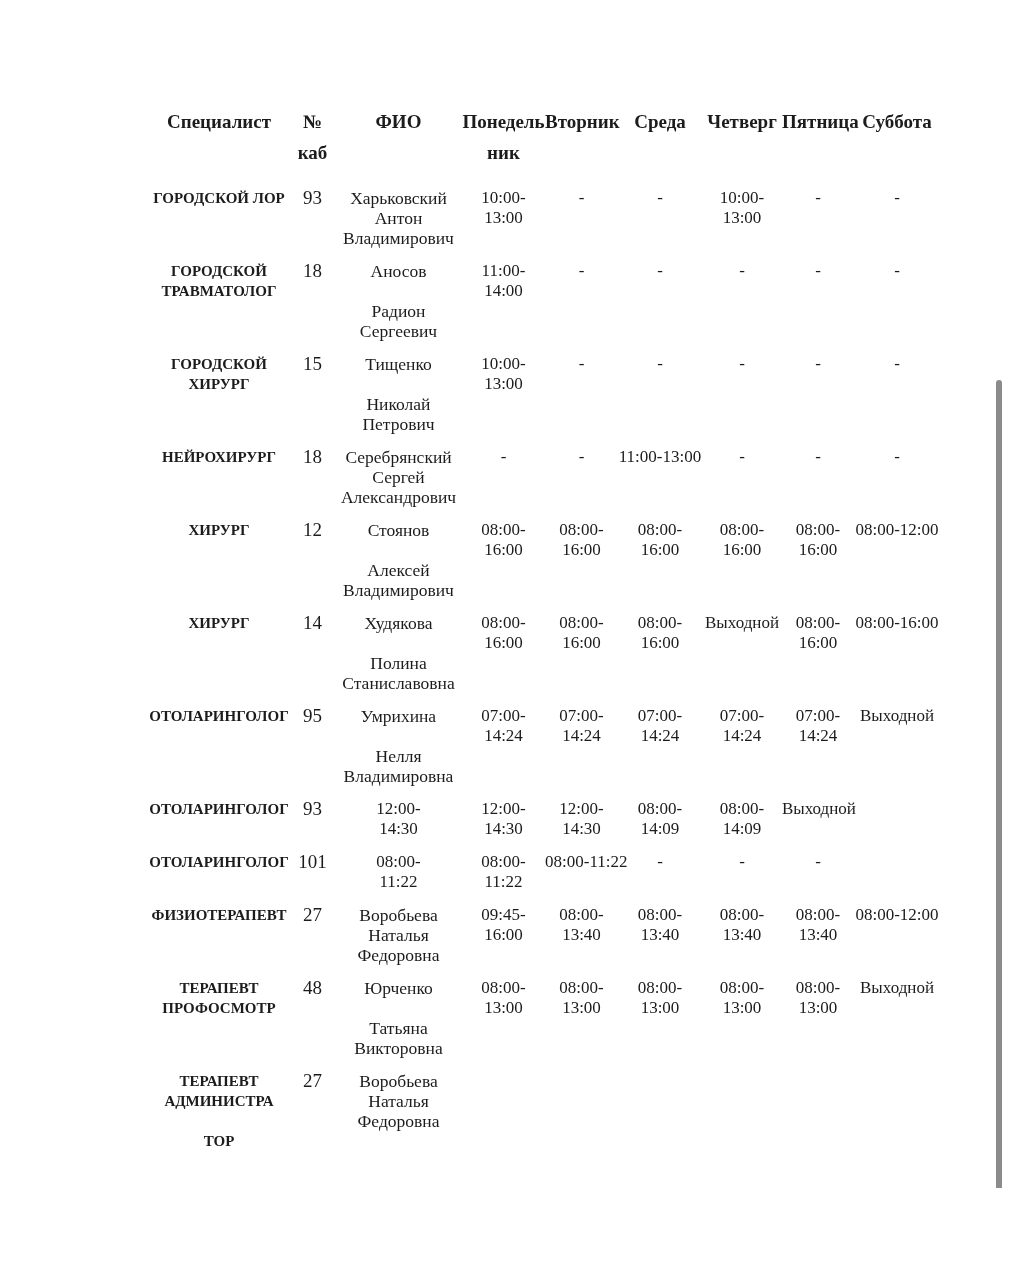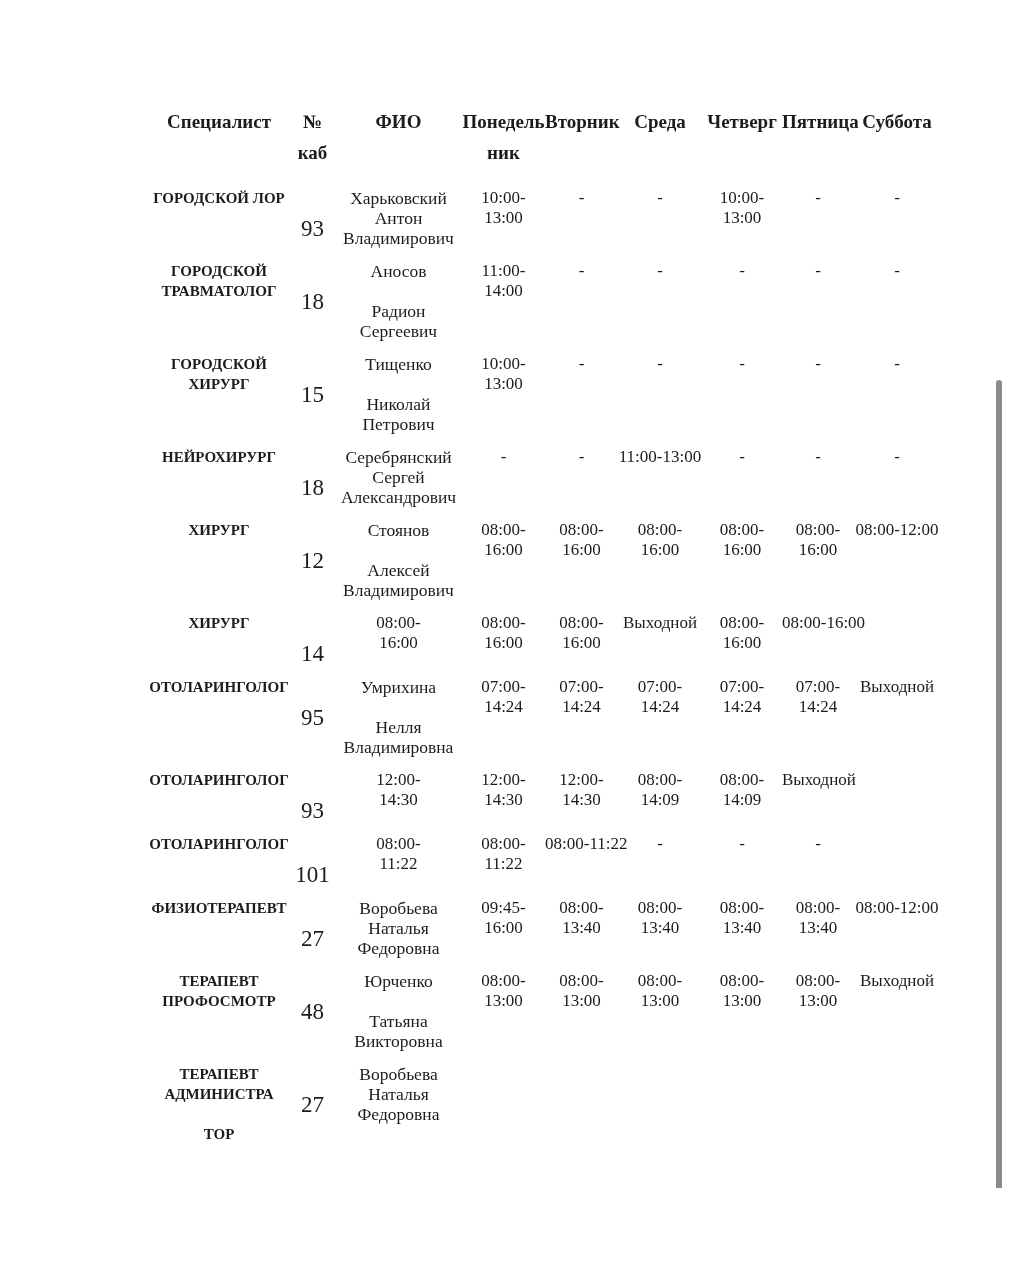--- a/index.html
+++ b/index.html
@@ -38,21 +38,21 @@
     font-weight: bold;
     font-size: 19px;
     line-height: 31px;
   }
   .body-row { margin-bottom: 13px; }
   .body-row .cell { line-height: 20px; }
   .c-spec {
     font-weight: bold;
     font-size: 15px;
   }
-  .c-room { font-size: 23px; margin-top: 31px; }
+  .c-room { font-size: 19px; }
   .c-name { font-size: 17.5px; }
   .c-time { font-size: 17px; }
   .scrollbar-thumb {
     position: absolute;
     left: 996px;
     top: 380px;
     width: 6px;
     height: 900px;
     background: #8b8b8b;
     border-radius: 3px 3px 0 0;
@@ -152,20 +152,24 @@
 16:00</div>
         <div class="cell c-time">08:00-
 16:00</div>
         <div class="cell c-time">08:00-
 16:00</div>
         <div class="cell c-time">08:00-12:00</div>
       </div>
       <div class="trow body-row">
         <div class="cell c-spec">ХИРУРГ</div>
         <div class="cell c-room">14</div>
+        <div class="cell c-name">Худякова
+
+Полина
+Станиславовна</div>
         <div class="cell c-time">08:00-
 16:00</div>
         <div class="cell c-time">08:00-
 16:00</div>
         <div class="cell c-time">08:00-
 16:00</div>
         <div class="cell c-time">Выходной</div>
         <div class="cell c-time">08:00-
 16:00</div>
         <div class="cell c-time">08:00-16:00</div>

